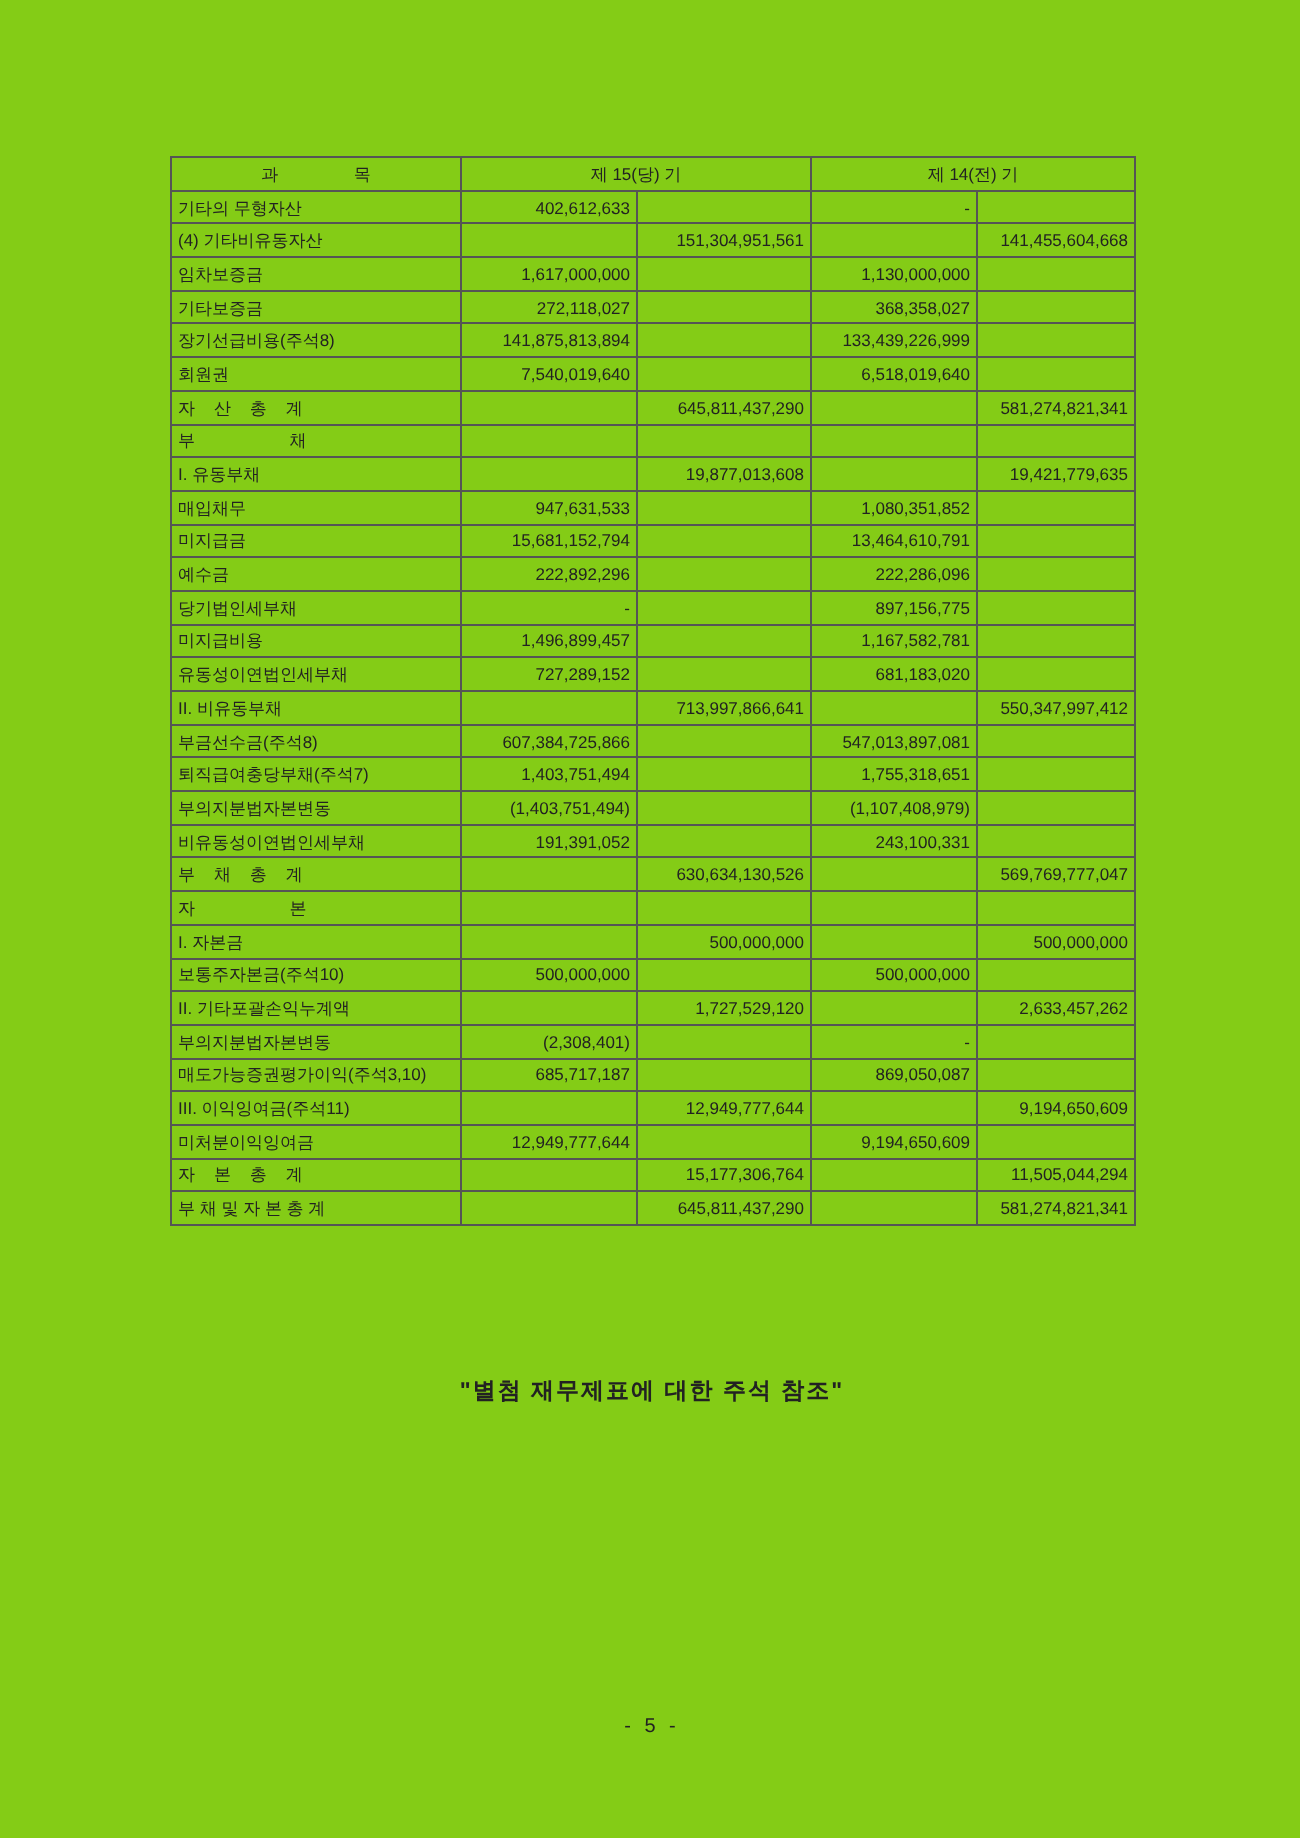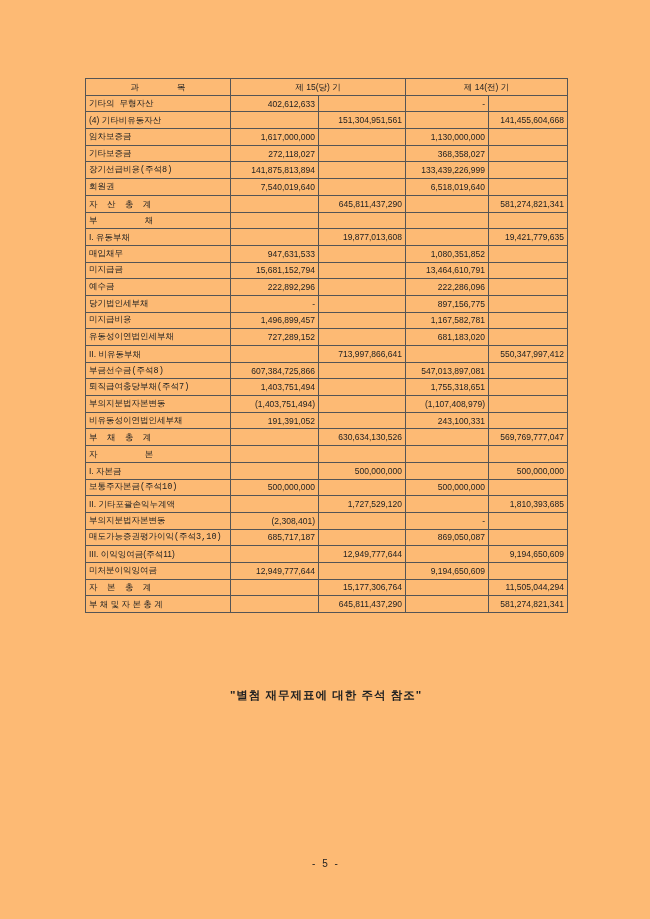--- a/index.html
+++ b/index.html
@@ -1,17 +1,17 @@
 <!DOCTYPE html>
 <html><head>
 <meta charset="utf-8">
 <style>
   html,body { margin:0; padding:0; background:#e8e8e8; }
   .sheet {
-    position:relative; width:650px; height:919px; background:#fdba74;
+    position:relative; width:650px; height:919px; background:#84cc16;
     font-family:"Liberation Sans","DejaVu Sans",sans-serif; color:#222;
     margin:0 auto; overflow:hidden;
   }
   table.bs {
     position:absolute; left:85px; top:78px; width:482px;
     border-collapse:collapse; table-layout:fixed;
   }
   table.bs col.c-acct { width:145px; }
   table.bs col.c-cd { width:88px; }
   table.bs col.c-ct { width:87px; }
@@ -19,21 +19,21 @@
   table.bs col.c-pt { width:79px; }
   table.bs th, table.bs td {
     border:1px solid #555; font-size:8.5px; font-weight:normal;
     height:15.7px; line-height:10px; padding:0 3px; overflow:hidden;
     white-space:pre; vertical-align:middle;
   }
   table.bs th { text-align:center; }
   td.lbl { text-align:left; }
   td.lv0 { padding-left:5px; }
   td.lv1 { padding-left:9px; }
-  td.lv2 { padding-left:15px;font-family:Liberation Mono, monospace; }
+  td.lv2 { padding-left:15px; }
   td.num { text-align:right; }
   .footnote {
     position:absolute; left:85px; top:688px; width:482px;
     text-align:center; font-size:11.5px; font-weight:bold; letter-spacing:1px;
   }
   .pageno {
     position:absolute; left:85px; top:858px; width:482px;
     text-align:center; font-size:10px; letter-spacing:2px;
   }
 </style>
@@ -224,21 +224,21 @@
           <td class="num">500,000,000</td>
           <td class="num"></td>
           <td class="num">500,000,000</td>
           <td class="num"></td>
         </tr>
         <tr>
           <td class="lbl lv0">II. 기타포괄손익누계액</td>
           <td class="num"></td>
           <td class="num">1,727,529,120</td>
           <td class="num"></td>
-          <td class="num">1,810,393,685</td>
+          <td class="num">2,633,457,262</td>
         </tr>
         <tr>
           <td class="lbl lv2">부의지분법자본변동</td>
           <td class="num">(2,308,401)</td>
           <td class="num"></td>
           <td class="num">-</td>
           <td class="num"></td>
         </tr>
         <tr>
           <td class="lbl lv2">매도가능증권평가이익(주석3,10)</td>

